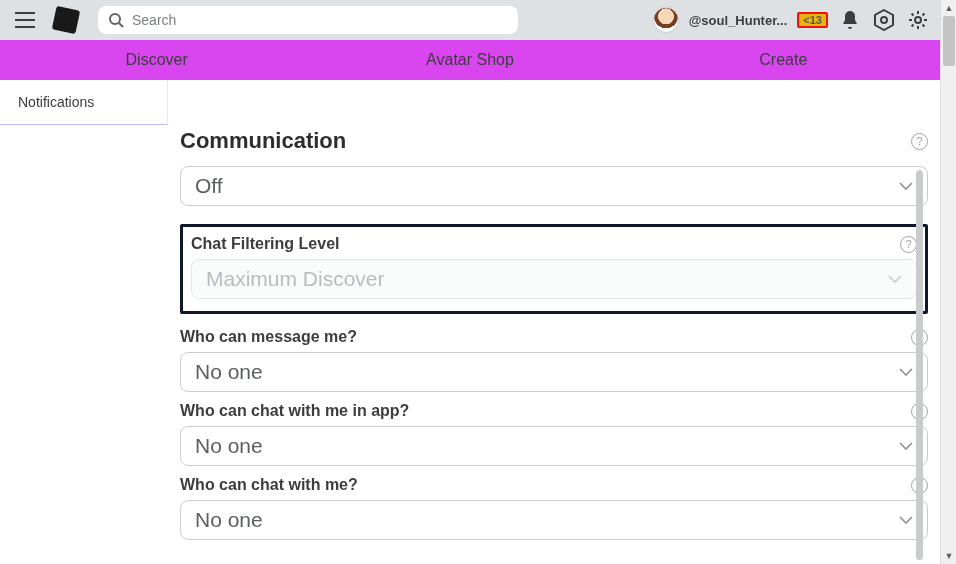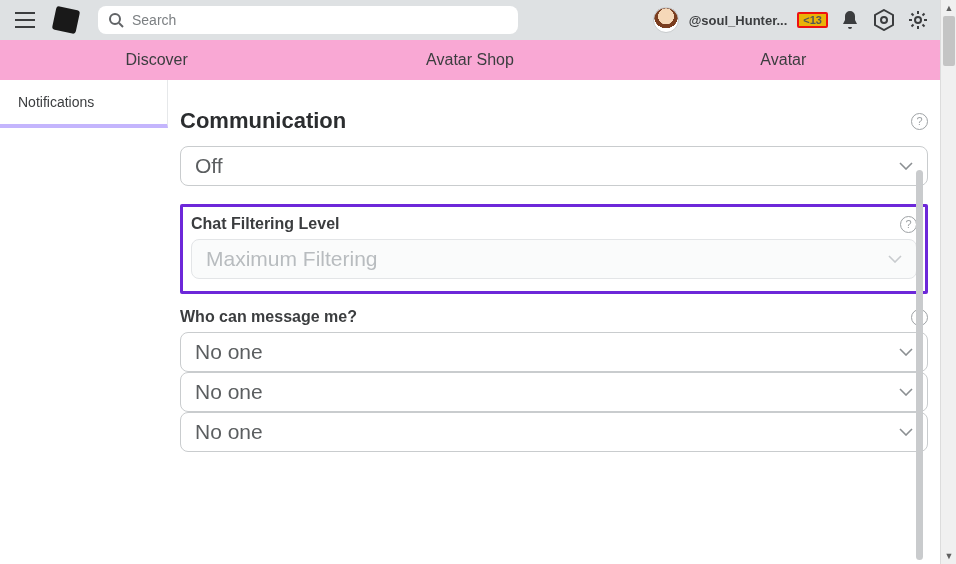--- a/index.html
+++ b/index.html
@@ -72,48 +72,49 @@
     .username { font-size: 13px; color: #3b3d3f; font-weight: bold; }
     .age-badge {
       border: 2px solid #e11; color: #555;
       font-size: 11px; font-weight: 600;
       padding: 0 4px; border-radius: 2px;
       background: #eab308;
     }
     .icon-slot { width: 24px; height: 24px; display:flex; align-items:center; justify-content:center; cursor:pointer; }
     .nav-row {
       height: 40px;
-      background: #f9a8d4;
+      background: #d946ef;
       display: flex;
       align-items: center;
     }
     .nav-item {
       flex: 1;
       text-align: center;
       font-size: 16px;
       color: #3b3d3f;
       cursor: pointer;
     }
     .body-row { display: flex; }
     .sidebar {
       width: 168px;
     }
     .sidebar-item {
       background: #fff;
       padding: 14px 18px;
       font-size: 14px;
       color: #3b3d3f;
       border-right: 1px solid #e6e8ea;
-      border-bottom: 4px solid #c4b5fd;
+      border-bottom: 1px solid #c4b5fd;
       cursor: pointer;
     }
     .main {
       flex: 1;
       padding: 10px 12px 20px 12px;
       background: #fff;
+      margin-top: 20px;
     }
     .section-title-row {
       display: flex; align-items: center;
       margin: 18px 0 12px 0;
     }
     .section-title {
       font-size: 22px; font-weight: 700; color: #2b2d2f;
     }
     .label-row {
       display: flex; align-items: center;
@@ -137,21 +138,21 @@
       background: #fff;
     }
     .dropdown.disabled {
       background: #fafbfb;
       color: #b8bcbf;
       border-color: #e3e5e7;
     }
     .chevron { margin-left: auto; color: #8b8f92; }
     .chevron.disabled { color: #c8cbce; }
     .highlight-box {
-      border: 3px solid #6d28d9;
+      border: 3px solid #0f172a;
       border-radius: 2px;
       padding: 6px 8px 12px 8px;
       margin-top: 18px;
     }
     .highlight-box .label-row { margin-top: 2px; }
     
     .outer-scroll {
       position: absolute; top: 0; right: 0; width: 16px; height: 564px;
       background: #f0f0f0; border-left: 1px solid #dcdcdc;
     }
@@ -210,21 +211,21 @@
             <circle cx="10" cy="10" r="3" fill="none" stroke="#3b3d3f" stroke-width="2"></circle>
             <path d="M10 1v3M10 16v3M1 10h3M16 10h3M3.5 3.5l2 2M14.5 14.5l2 2M16.5 3.5l-2 2M5.5 14.5l-2 2" stroke="#3b3d3f" stroke-width="2"></path>
           </svg>
       </div>
     </div>
   </div>
 
   <div class="nav-row">
     <div class="nav-item">Discover</div>
     <div class="nav-item">Avatar Shop</div>
-    <div class="nav-item">Avatar</div>
+    <div class="nav-item">Create</div>
   </div>
 
   <div class="body-row">
     <div class="sidebar">
       <div class="sidebar-item">
         <span>Notifications</span>
       </div>
     </div>
 
     <div class="main">
@@ -246,21 +247,21 @@
       </div>
 
       <div class="highlight-box">
         <div class="label-row">
           <div class="label-text">Chat Filtering Level</div>
           <div class="help-right">
               <div class="help-circ">?</div>
             </div>
         </div>
         <div class="dropdown disabled">
-          <span>Maximum Filtering</span>
+          <span>Maximum Discover</span>
           <span class="chevron disabled">
             <svg width="14" height="8" viewBox="0 0 14 8">
                 <path d="M1 1l6 6 6-6" stroke="#c8cbce" stroke-width="1.6" fill="none"></path>
               </svg>
           </span>
         </div>
       </div>
 
       <div class="label-row" style="margin-top:14px;">
         <div class="label-text">Who can message me?</div>
@@ -270,29 +271,41 @@
       </div>
       <div class="dropdown">
         <span>No one</span>
         <span class="chevron">
           <svg width="14" height="8" viewBox="0 0 14 8">
               <path d="M1 1l6 6 6-6" stroke="#8b8f92" stroke-width="1.6" fill="none"></path>
             </svg>
         </span>
       </div>
 
+      <div class="label-row">
+        <div class="label-text">Who can chat with me in app?</div>
+        <div class="help-right">
+            <div class="help-circ">?</div>
+          </div>
+      </div>
       <div class="dropdown">
         <span>No one</span>
         <span class="chevron">
           <svg width="14" height="8" viewBox="0 0 14 8">
               <path d="M1 1l6 6 6-6" stroke="#8b8f92" stroke-width="1.6" fill="none"></path>
             </svg>
         </span>
       </div>
 
+      <div class="label-row">
+        <div class="label-text">Who can chat with me?</div>
+        <div class="help-right">
+            <div class="help-circ">?</div>
+          </div>
+      </div>
       <div class="dropdown">
         <span>No one</span>
         <span class="chevron">
           <svg width="14" height="8" viewBox="0 0 14 8">
               <path d="M1 1l6 6 6-6" stroke="#8b8f92" stroke-width="1.6" fill="none"></path>
             </svg>
         </span>
       </div>
 
     </div>

